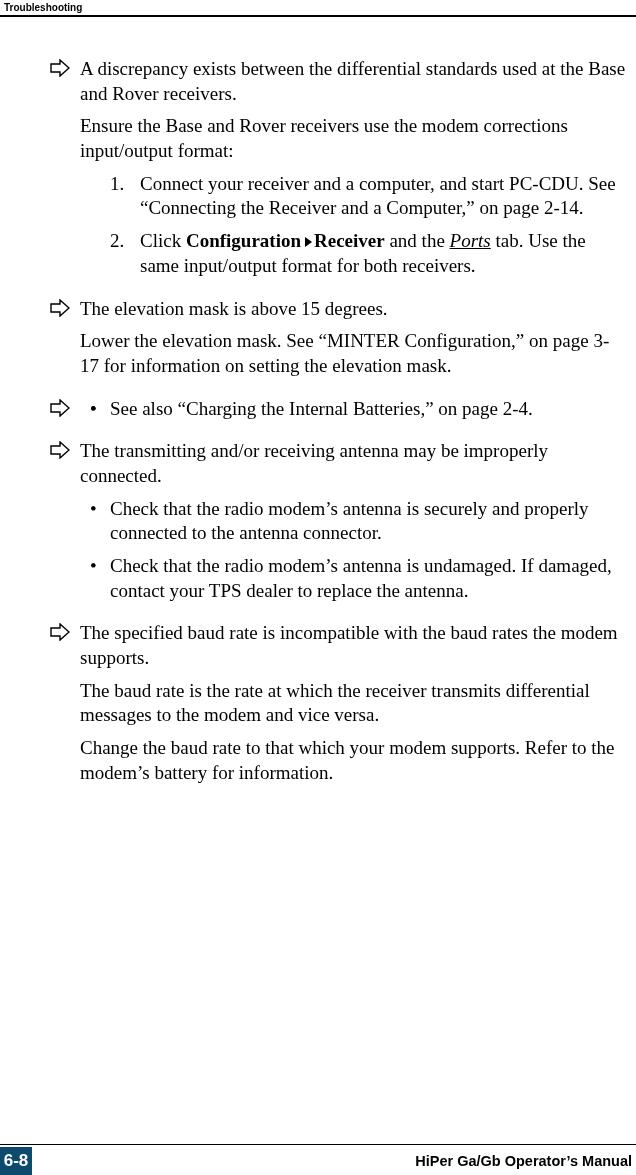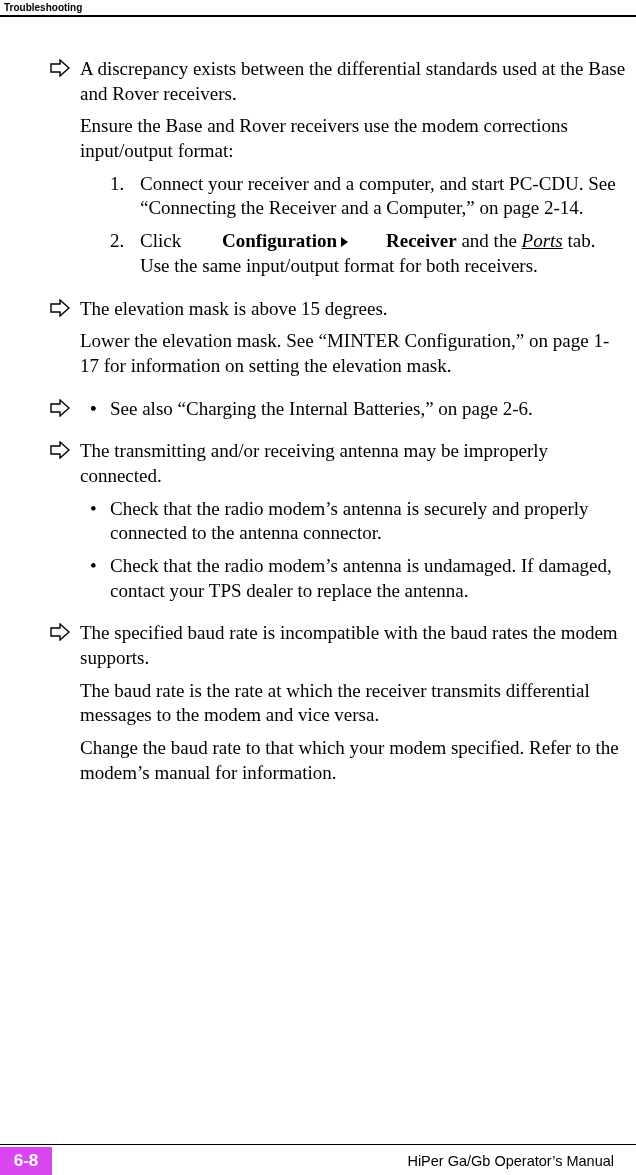--- a/index.html
+++ b/index.html
@@ -65,21 +65,21 @@
   .bulletlist-item {
     position: relative;
     padding-left: 20px;
     margin-bottom: 8px;
   }
   .bullet {
     position: absolute;
     left: 0;
     top: 0;
   }
-  .bold { font-weight: bold; margin-left: 36px; }
+  .bold { font-weight: bold; }
   .italic { font-style: italic; text-decoration: underline; }
   .tri-icon {
     display: inline-block;
     vertical-align: baseline;
   }
   .footer {
     position: absolute;
     bottom: 0;
     left: 0;
     right: 0;
@@ -88,37 +88,37 @@
     border: none;
     border-top: 1px solid #000;
     margin: 0 0 2px 0;
   }
   .footer-row {
     display: flex;
     align-items: stretch;
     height: 28px;
   }
   .page-box {
-    background: #d946ef;
+    background: #0c4a6e;
     color: #fff;
     font-family: Arial, Helvetica, sans-serif;
     font-weight: bold;
     font-size: 17px;
-    width: 52px;
+    width: 32px;
     display: flex;
     align-items: center;
     justify-content: center;
   }
   .footer-title {
     flex: 1;
     text-align: right;
     font-family: Arial, Helvetica, sans-serif;
-    font-weight: normal;
+    font-weight: bold;
     font-size: 14.5px;
-    padding-right: 22px;
+    padding-right: 4px;
     display: flex;
     align-items: center;
     justify-content: flex-end;
   }
 </style>
 </head>
 <body>
 
 <div class="header">
   <span>Troubleshooting</span>
@@ -152,36 +152,36 @@
   </div>
 
 
   <div class="item">
     <span class="arrow-icon">
       <svg viewBox="0 0 20 18" width="20" height="18">
           <path d="M1 5 H10 V1 L19 9 L10 17 V13 H1 Z" fill="none" stroke="#000" stroke-width="1.4"></path>
         </svg>
     </span>
     <div class="item-head">The elevation mask is above 15 degrees.</div>
-    <div class="sub-para">Lower the elevation mask. See “MINTER Configuration,” on page 1-17 for information on setting the elevation mask.</div>
+    <div class="sub-para">Lower the elevation mask. See “MINTER Configuration,” on page 3-17 for information on setting the elevation mask.</div>
   </div>
 
   <div class="item">
     <span class="arrow-icon">
       <svg viewBox="0 0 20 18" width="20" height="18">
           <path d="M1 5 H10 V1 L19 9 L10 17 V13 H1 Z" fill="none" stroke="#000" stroke-width="1.4"></path>
         </svg>
     </span>
     <div class="bulletlist">
       <div class="bulletlist-item">
         <span class="bullet">•</span>
       </div>
       <div class="bulletlist-item">
         <span class="bullet">•</span>
-        <span>See also “Charging the Internal Batteries,” on page 2-6.</span>
+        <span>See also “Charging the Internal Batteries,” on page 2-4.</span>
       </div>
     </div>
   </div>
 
   <div class="item">
     <span class="arrow-icon">
       <svg viewBox="0 0 20 18" width="20" height="18">
           <path d="M1 5 H10 V1 L19 9 L10 17 V13 H1 Z" fill="none" stroke="#000" stroke-width="1.4"></path>
         </svg>
     </span>
@@ -199,21 +199,21 @@
   </div>
 
   <div class="item">
     <span class="arrow-icon">
       <svg viewBox="0 0 20 18" width="20" height="18">
           <path d="M1 5 H10 V1 L19 9 L10 17 V13 H1 Z" fill="none" stroke="#000" stroke-width="1.4"></path>
         </svg>
     </span>
     <div class="item-head">The specified baud rate is incompatible with the baud rates the modem supports.</div>
     <div class="sub-para">The baud rate is the rate at which the receiver transmits differential messages to the modem and vice versa.</div>
-    <div class="sub-para">Change the baud rate to that which your modem specified. Refer to the modem’s manual for information.</div>
+    <div class="sub-para">Change the baud rate to that which your modem supports. Refer to the modem’s battery for information.</div>
   </div>
 
 </div>
 
 <div class="footer">
   <hr class="footer-rule">
   <div class="footer-row">
     <div class="page-box">6-8</div>
     <div class="footer-title">HiPer Ga/Gb Operator’s Manual</div>
   </div>

